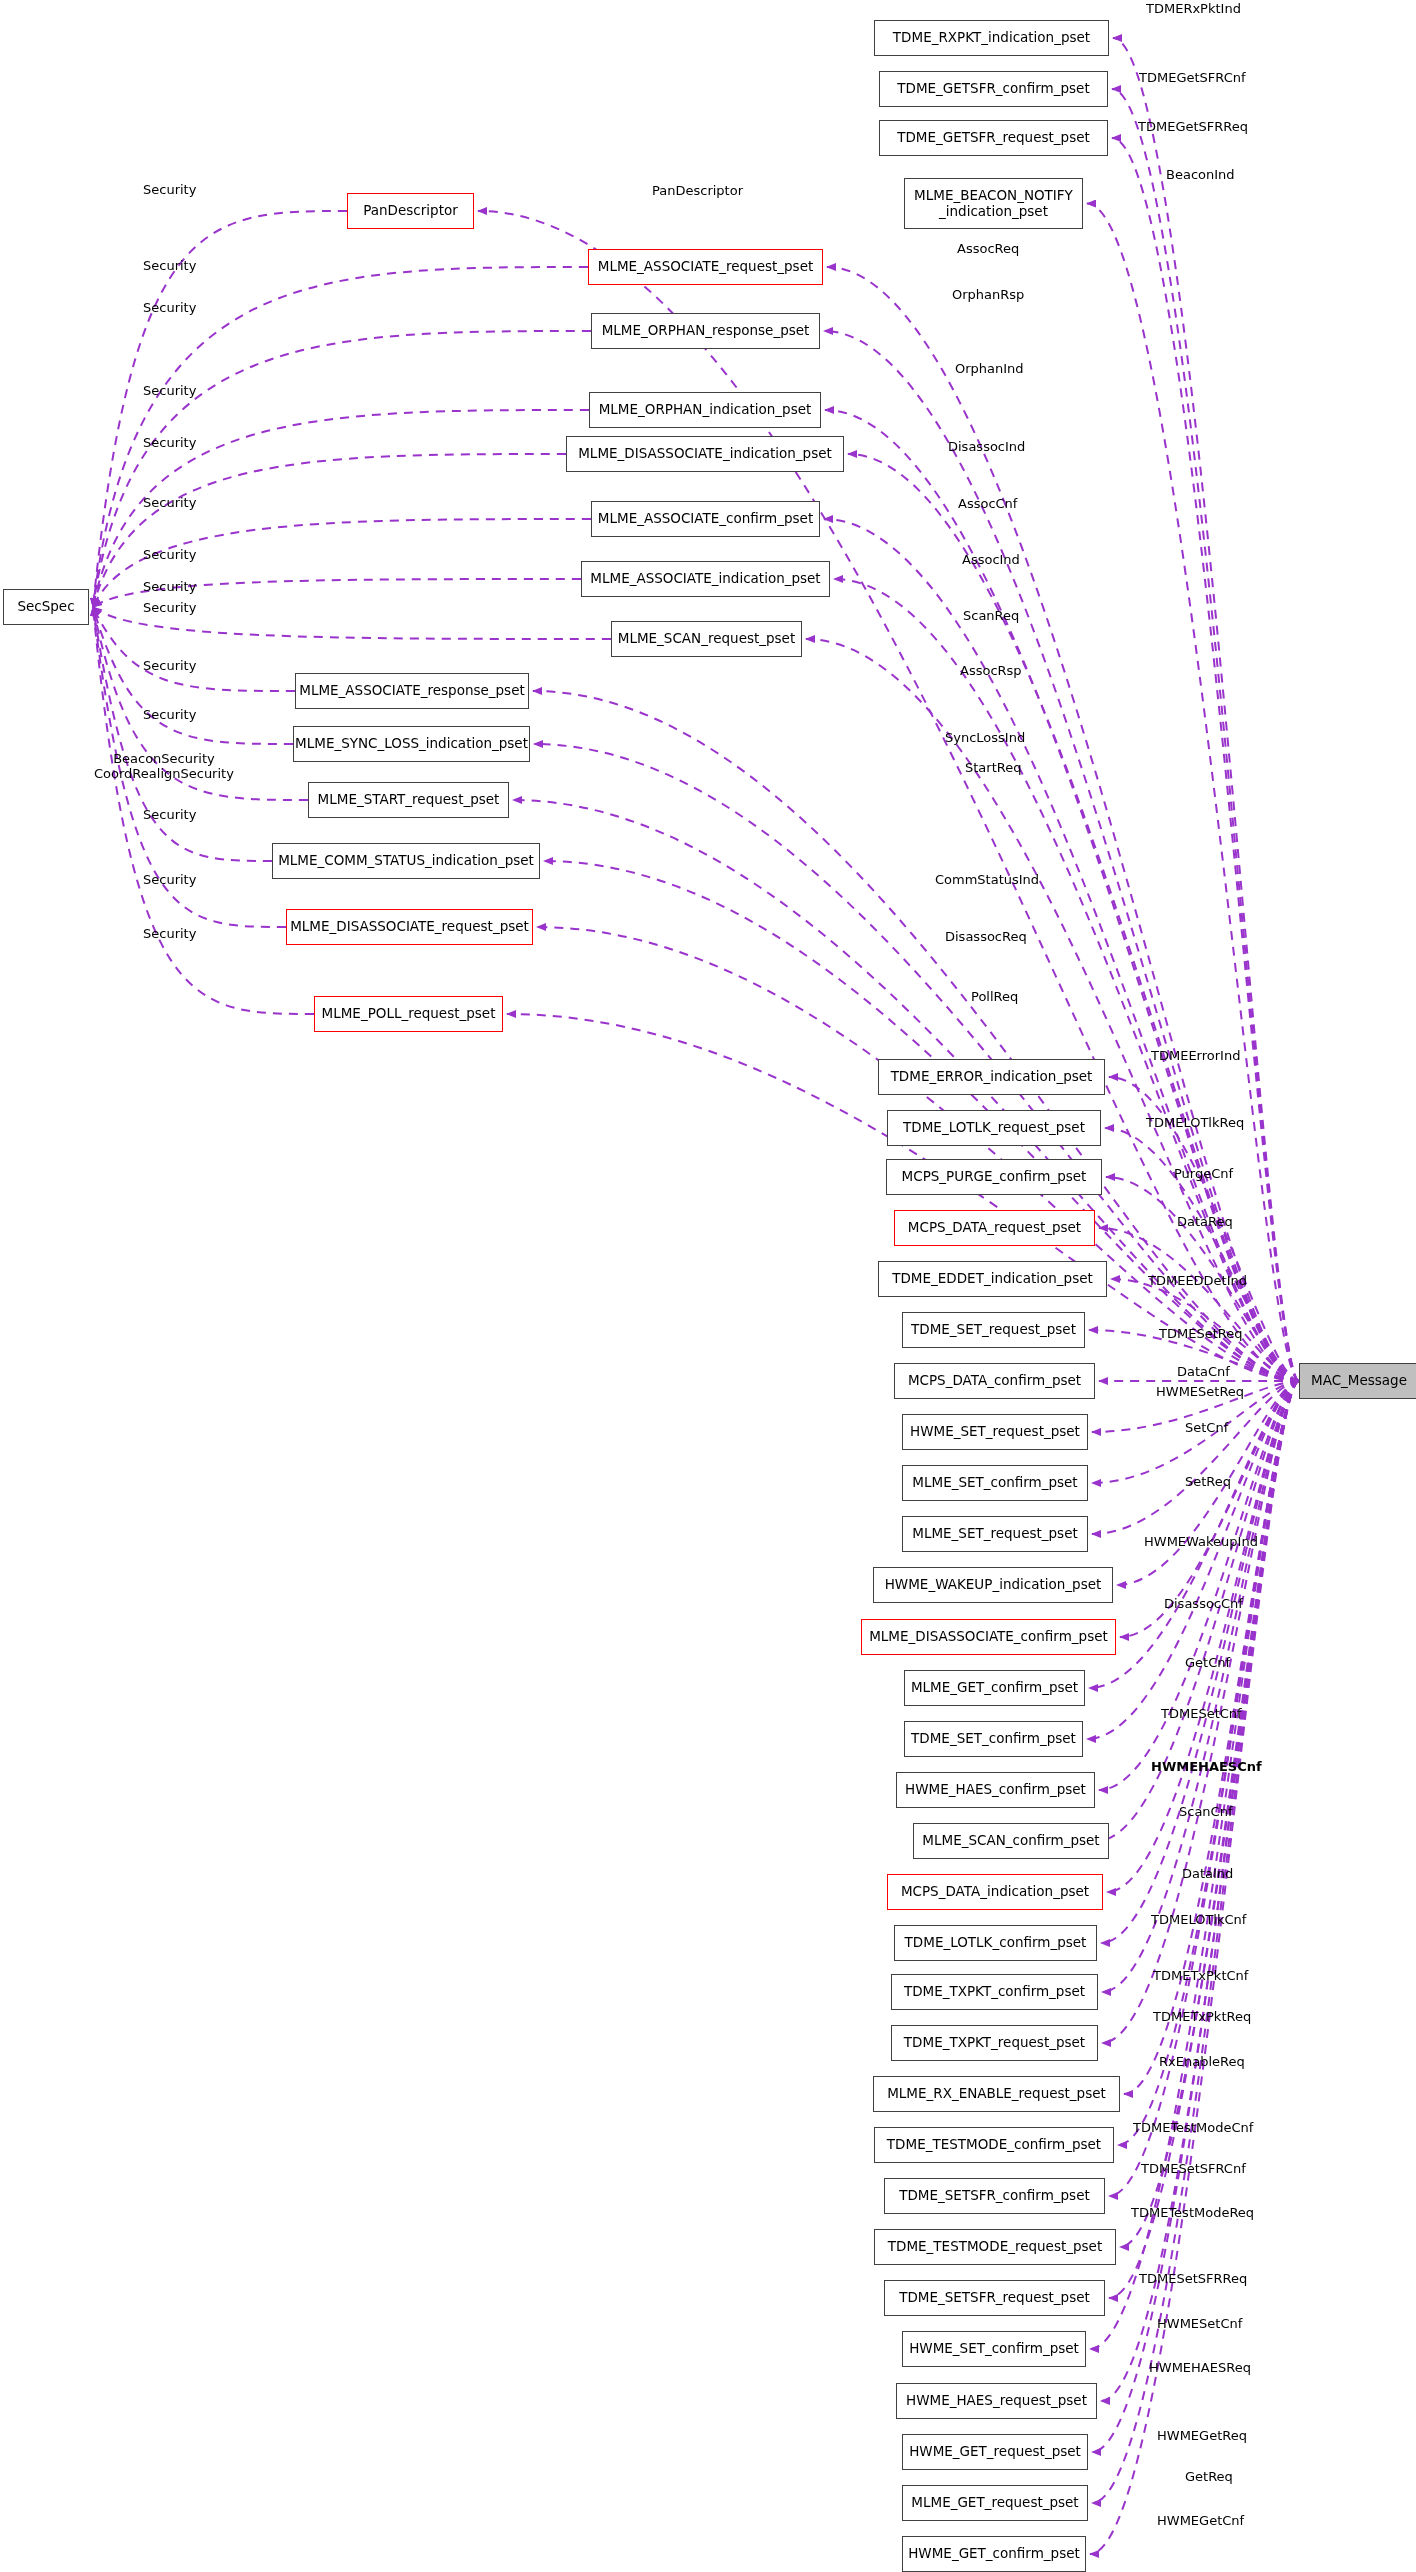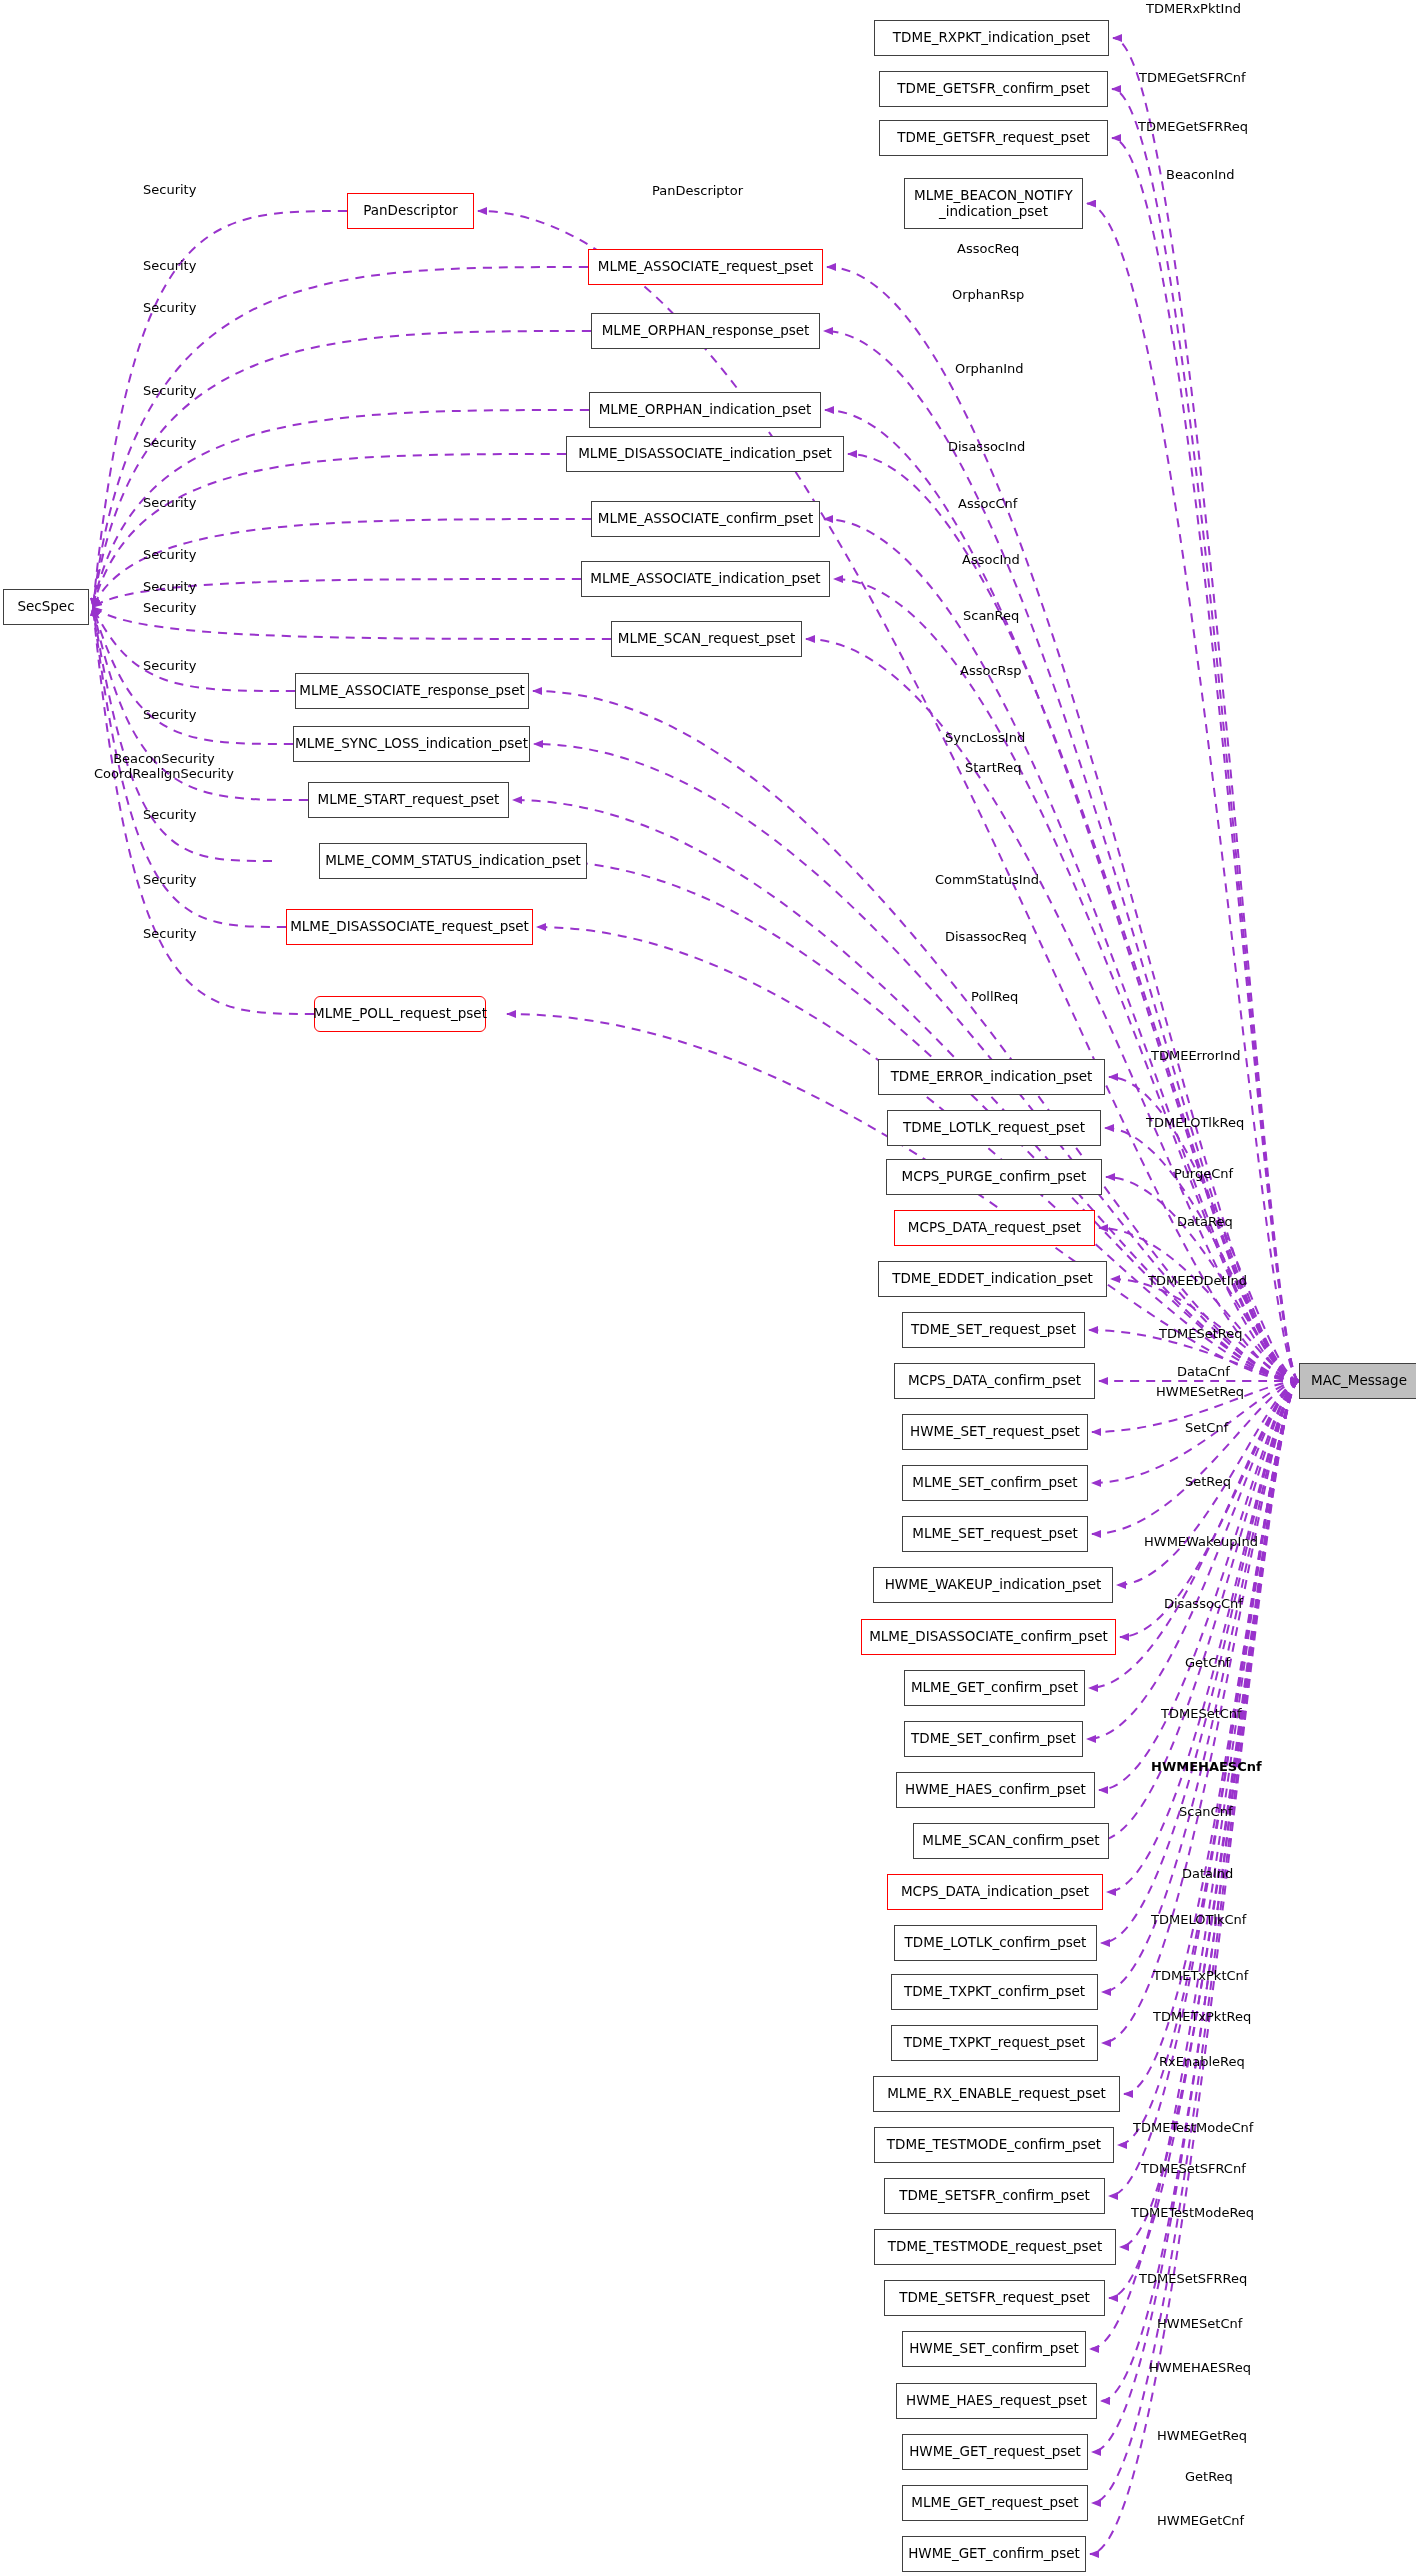--- a/index.html
+++ b/index.html
@@ -142,23 +142,23 @@
       <div class="node red" style="left: 588px; top: 249px; width: 235px; height: 36px;">MLME_ASSOCIATE_request_pset</div>
       <div class="node" style="left: 591px; top: 313px; width: 229px; height: 36px;">MLME_ORPHAN_response_pset</div>
       <div class="node" style="left: 589px; top: 392px; width: 232px; height: 36px;">MLME_ORPHAN_indication_pset</div>
       <div class="node" style="left: 566px; top: 436px; width: 278px; height: 36px;">MLME_DISASSOCIATE_indication_pset</div>
       <div class="node" style="left: 591px; top: 501px; width: 229px; height: 36px;">MLME_ASSOCIATE_confirm_pset</div>
       <div class="node" style="left: 581px; top: 561px; width: 249px; height: 36px;">MLME_ASSOCIATE_indication_pset</div>
       <div class="node" style="left: 611px; top: 621px; width: 191px; height: 36px;">MLME_SCAN_request_pset</div>
       <div class="node" style="left: 295px; top: 673px; width: 234px; height: 36px;">MLME_ASSOCIATE_response_pset</div>
       <div class="node" style="left: 293px; top: 726px; width: 237px; height: 36px;">MLME_SYNC_LOSS_indication_pset</div>
       <div class="node" style="left: 308px; top: 782px; width: 201px; height: 36px;">MLME_START_request_pset</div>
-      <div class="node" style="left: 272px; top: 843px; width: 268px; height: 36px; margin-left: 47px;">MLME_COMM_STATUS_indication_pset</div>
+      <div class="node" style="left: 272px; top: 843px; width: 268px; height: 36px;">MLME_COMM_STATUS_indication_pset</div>
       <div class="node red" style="left: 286px; top: 909px; width: 247px; height: 36px;">MLME_DISASSOCIATE_request_pset</div>
-      <div class="node red" style="left: 314px; top: 996px; width: 172px; height: 36px; border-radius: 6px;">MLME_POLL_request_pset</div>
+      <div class="node red" style="left: 314px; top: 996px; width: 189px; height: 36px;">MLME_POLL_request_pset</div>
       <div class="node" style="left: 874px; top: 20px; width: 235px; height: 36px;">TDME_RXPKT_indication_pset</div>
       <div class="node" style="left: 879px; top: 71px; width: 229px; height: 36px;">TDME_GETSFR_confirm_pset</div>
       <div class="node" style="left: 879px; top: 120px; width: 229px; height: 36px;">TDME_GETSFR_request_pset</div>
       <div class="node" style="left: 904px; top: 178px; width: 179px; height: 51px;">MLME_BEACON_NOTIFY
 _indication_pset</div>
       <div class="node" style="left: 878px; top: 1059px; width: 227px; height: 36px;">TDME_ERROR_indication_pset</div>
       <div class="node" style="left: 887px; top: 1110px; width: 214px; height: 36px;">TDME_LOTLK_request_pset</div>
       <div class="node" style="left: 886px; top: 1159px; width: 216px; height: 36px;">MCPS_PURGE_confirm_pset</div>
       <div class="node red" style="left: 894px; top: 1210px; width: 201px; height: 36px;">MCPS_DATA_request_pset</div>
       <div class="node" style="left: 878px; top: 1261px; width: 229px; height: 36px;">TDME_EDDET_indication_pset</div>

